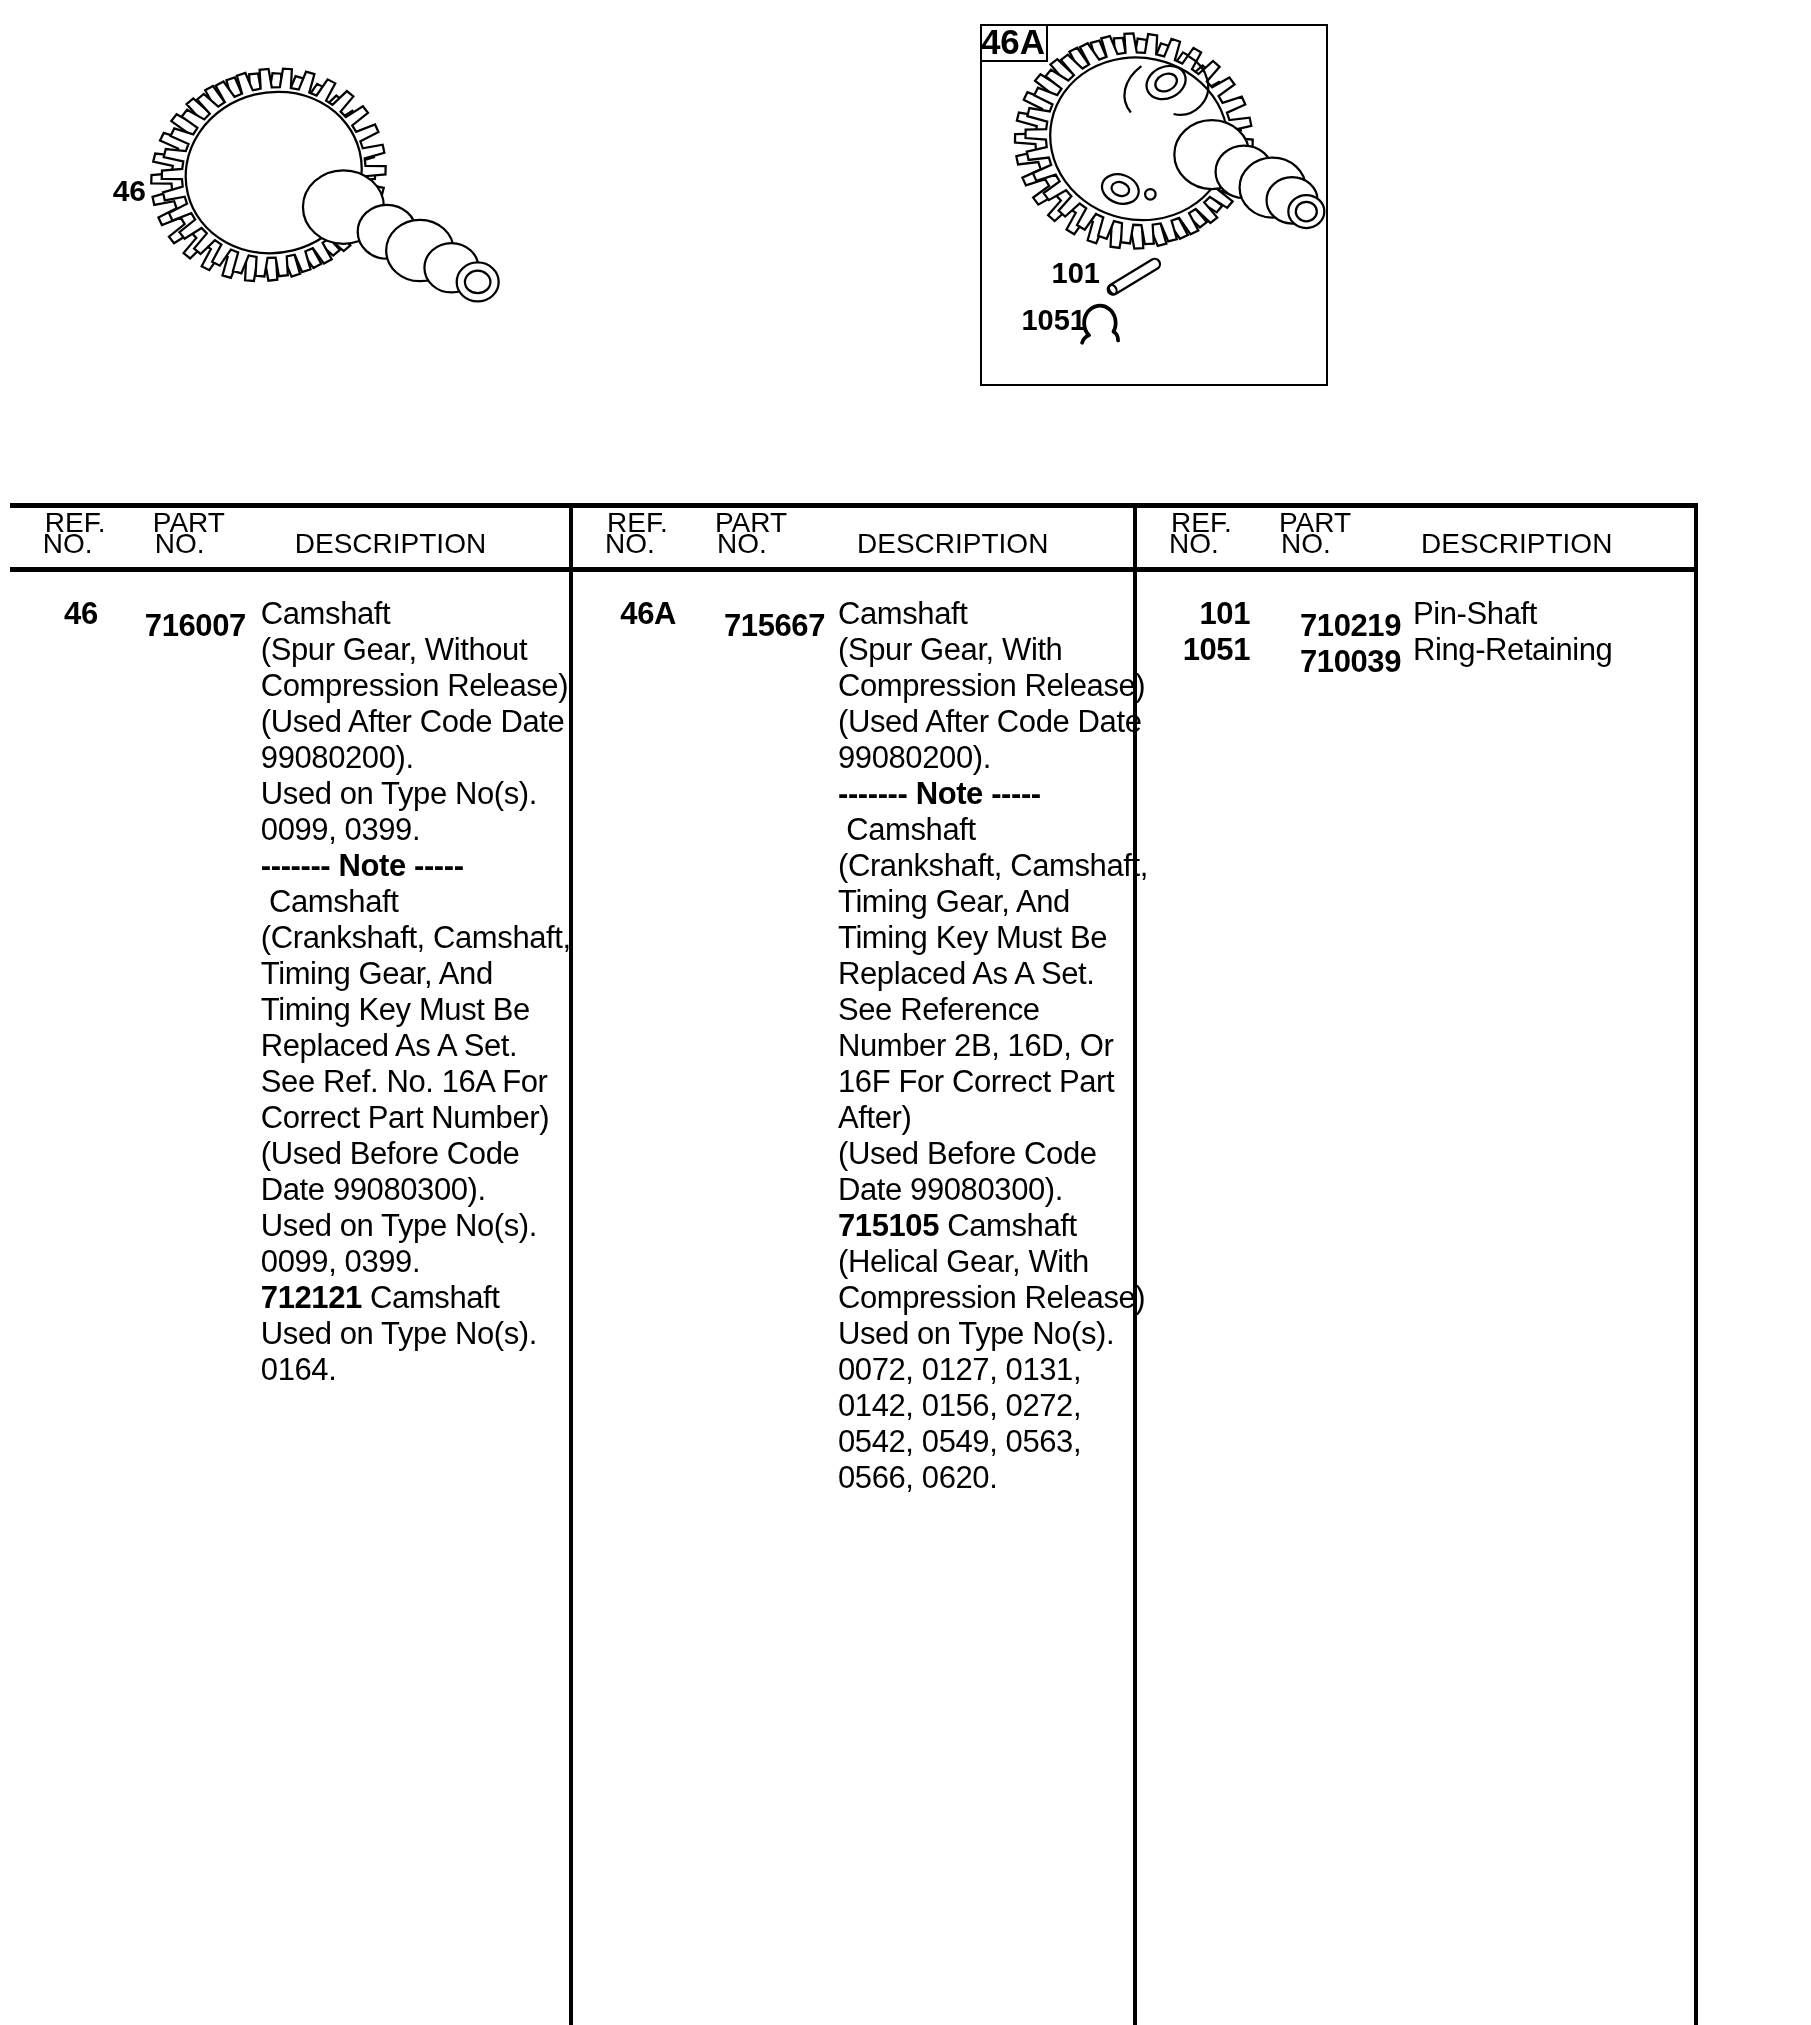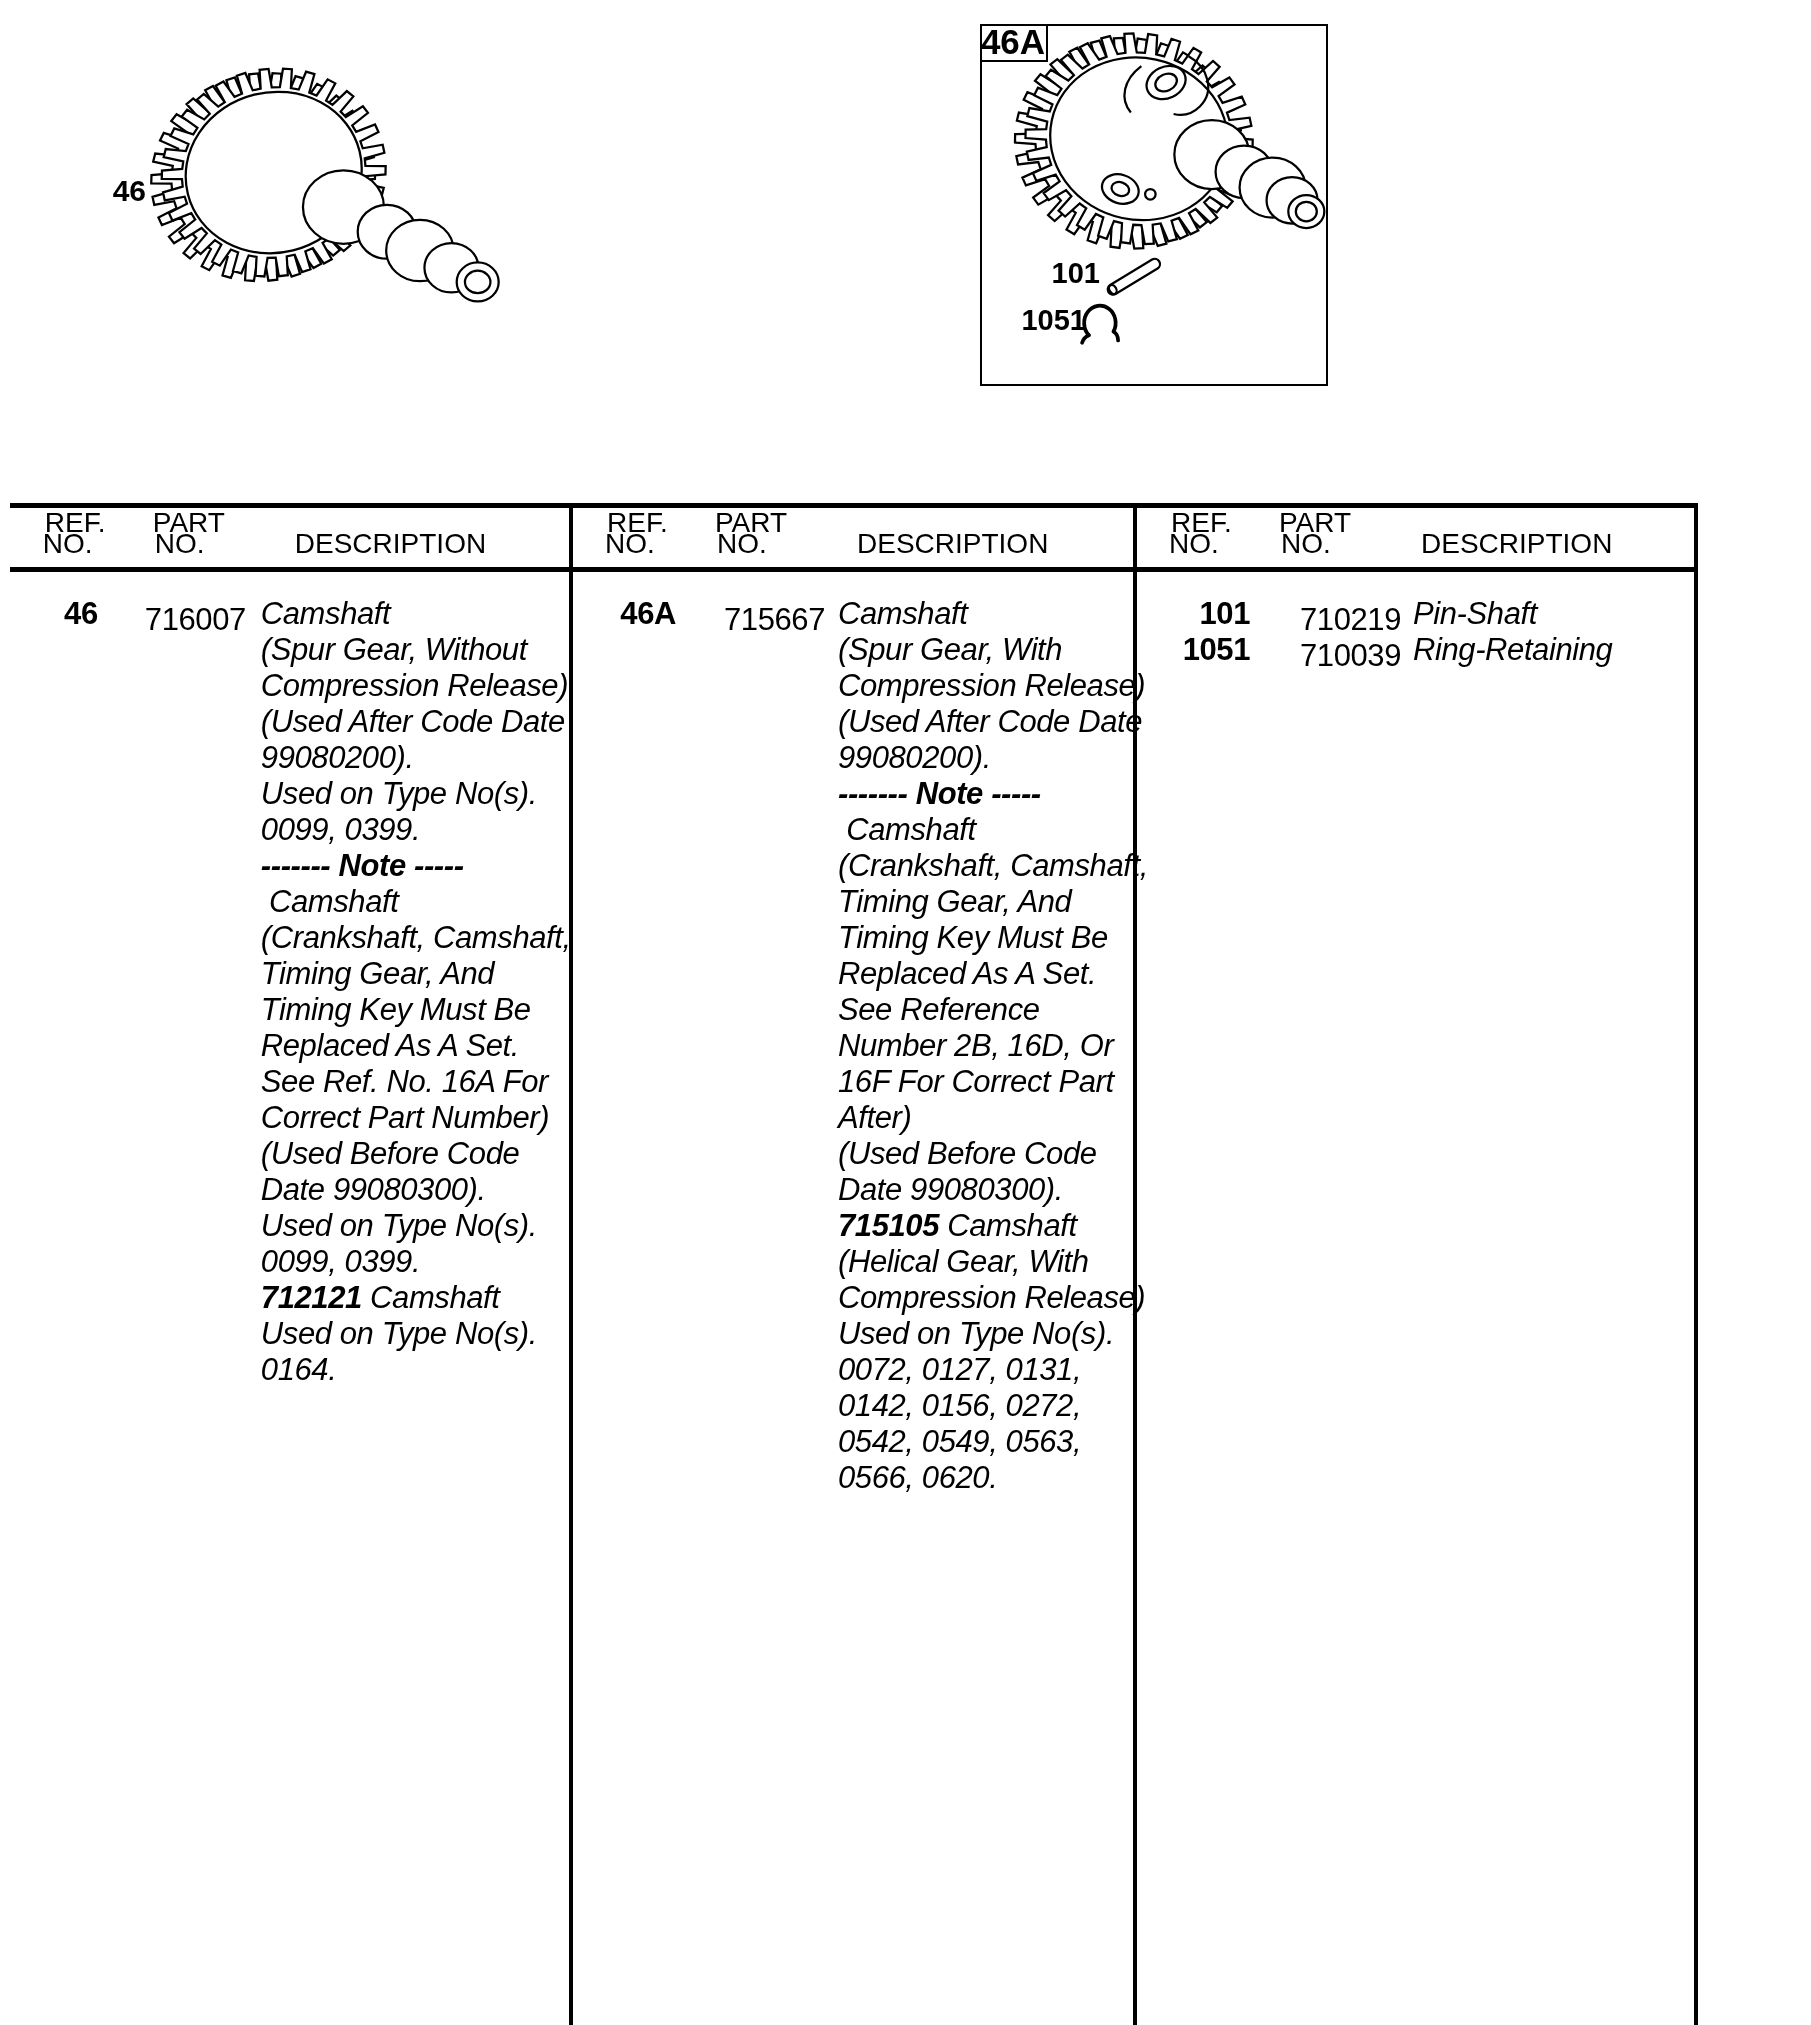--- a/index.html
+++ b/index.html
@@ -33,23 +33,23 @@
   .h-desc{left:285px;top:533px;}
 
   
   .rows{position:absolute;top:596px;font-size:31px;letter-spacing:-0.4px;}
   .g1{left:9.8px;width:559px;--refw:88px;--partl:135px;--descl:251px;}
   .g2{left:572px;width:559px;--refw:104px;--partl:152px;--descl:266px;}
   .g3{left:1136px;width:557px;--refw:114px;--partl:164px;--descl:277px;}
   .trow{position:relative;}
   .cell-ref{position:absolute;left:0;top:0;width:var(--refw);text-align:right;
             font-weight:bold;line-height:36px;white-space:pre;}
-  .cell-part{position:absolute;left:var(--partl);top:6px;font-weight:normal;line-height:36px;white-space:pre;}
+  .cell-part{position:absolute;left:var(--partl);top:12px;font-weight:bold;line-height:36px;white-space:pre;}
   .cell-desc{margin-left:var(--descl);}
-  .dline{white-space:pre;line-height:36px;height:36px;font-style:italic;}
+  .dline{white-space:pre;line-height:36px;height:36px;}
   .dline b{font-weight:bold;}
 </style>
 </head>
 <body>
 
 <svg id="figures-svg" viewBox="0 0 2415 672" xmlns="http://www.w3.org/2000/svg">
   <g id="g-left">
       <path fill="#fff" stroke="#000" stroke-width="3" d="M496.3,198.9L498.6,209.6L472.4,217.2L473.3,227.1L500.3,227.5L500.0,238.5L473.0,240.9L471.6,250.9L497.7,256.5L495.0,267.3L468.2,264.5L464.6,274.0L488.6,284.6L483.6,294.8L458.3,286.8L452.7,295.5L473.6,310.5L466.5,319.6L443.7,306.8L436.3,314.4L453.2,333.2L444.3,340.8L425.0,323.8L416.2,329.8L428.4,351.7L418.0,357.4L403.2,336.9L393.2,341.1L400.1,365.1L388.8,368.7L379.0,345.6L368.4,347.9L369.8,372.9L357.9,374.2L353.6,349.6L342.8,349.7L338.6,374.6L326.8,373.7L328.1,348.5L317.6,346.6L307.9,370.4L296.7,367.2L303.6,342.6L293.9,338.7L279.1,360.2L268.9,354.9L281.2,332.0L272.6,326.2L253.5,344.6L244.8,337.4L261.8,317.2L254.8,309.9L232.1,324.3L225.3,315.5L246.3,298.8L241.1,290.2L215.9,300.1L211.3,290.1L235.4,277.7L232.3,268.3L205.7,273.1L203.4,262.4L229.6,254.8L228.7,244.9L201.7,244.5L202.0,233.5L229.0,231.1L230.4,221.1L204.3,215.5L207.0,204.7L233.8,207.5L237.4,198.0L213.4,187.4L218.4,177.2L243.7,185.2L249.3,176.5L228.4,161.5L235.5,152.4L258.3,165.2L265.7,157.6L248.8,138.8L257.7,131.2L277.0,148.2L285.8,142.2L273.6,120.3L284.0,114.6L298.8,135.1L308.8,130.9L301.9,106.9L313.2,103.3L323.0,126.4L333.6,124.1L332.2,99.1L344.1,97.8L348.4,122.4L359.2,122.3L363.4,97.4L375.2,98.3L373.9,123.5L384.4,125.4L394.1,101.6L405.3,104.8L398.4,129.4L408.1,133.3L422.9,111.8L433.1,117.1L420.8,140.0L429.4,145.8L448.5,127.4L457.2,134.6L440.2,154.8L447.2,162.1L469.9,147.7L476.7,156.5L455.7,173.2L460.9,181.8L486.1,171.9L490.7,181.9L466.6,194.3L469.7,203.7Z"></path>
       <path fill="#fff" stroke="#000" stroke-width="3" d="M510.3,192.9L512.6,203.6L486.4,211.2L487.3,221.1L514.3,221.5L514.0,232.5L487.0,234.9L485.6,244.9L511.7,250.5L509.0,261.3L482.2,258.5L478.6,268.0L502.6,278.6L497.6,288.8L472.3,280.8L466.7,289.5L487.6,304.5L480.5,313.6L457.7,300.8L450.3,308.4L467.2,327.2L458.3,334.8L439.0,317.8L430.2,323.8L442.4,345.7L432.0,351.4L417.2,330.9L407.2,335.1L414.1,359.1L402.8,362.7L393.0,339.6L382.4,341.9L383.8,366.9L371.9,368.2L367.6,343.6L356.8,343.7L352.6,368.6L340.8,367.7L342.1,342.5L331.6,340.6L321.9,364.4L310.7,361.2L317.6,336.6L307.9,332.7L293.1,354.2L282.9,348.9L295.2,326.0L286.6,320.2L267.5,338.6L258.8,331.4L275.8,311.2L268.8,303.9L246.1,318.3L239.3,309.5L260.3,292.8L255.1,284.2L229.9,294.1L225.3,284.1L249.4,271.7L246.3,262.3L219.7,267.1L217.4,256.4L243.6,248.8L242.7,238.9L215.7,238.5L216.0,227.5L243.0,225.1L244.4,215.1L218.3,209.5L221.0,198.7L247.8,201.5L251.4,192.0L227.4,181.4L232.4,171.2L257.7,179.2L263.3,170.5L242.4,155.5L249.5,146.4L272.3,159.2L279.7,151.6L262.8,132.8L271.7,125.2L291.0,142.2L299.8,136.2L287.6,114.3L298.0,108.6L312.8,129.1L322.8,124.9L315.9,100.9L327.2,97.3L337.0,120.4L347.6,118.1L346.2,93.1L358.1,91.8L362.4,116.4L373.2,116.3L377.4,91.4L389.2,92.3L387.9,117.5L398.4,119.4L408.1,95.6L419.3,98.8L412.4,123.4L422.1,127.3L436.9,105.8L447.1,111.1L434.8,134.0L443.4,139.8L462.5,121.4L471.2,128.6L454.2,148.8L461.2,156.1L483.9,141.7L490.7,150.5L469.7,167.2L474.9,175.8L500.1,165.9L504.7,175.9L480.6,188.3L483.7,197.7Z"></path>
       <ellipse fill="#fff" stroke="#000" stroke-width="3" cx="365" cy="230" rx="118" ry="107" transform="rotate(-14 365 230)"></ellipse>

